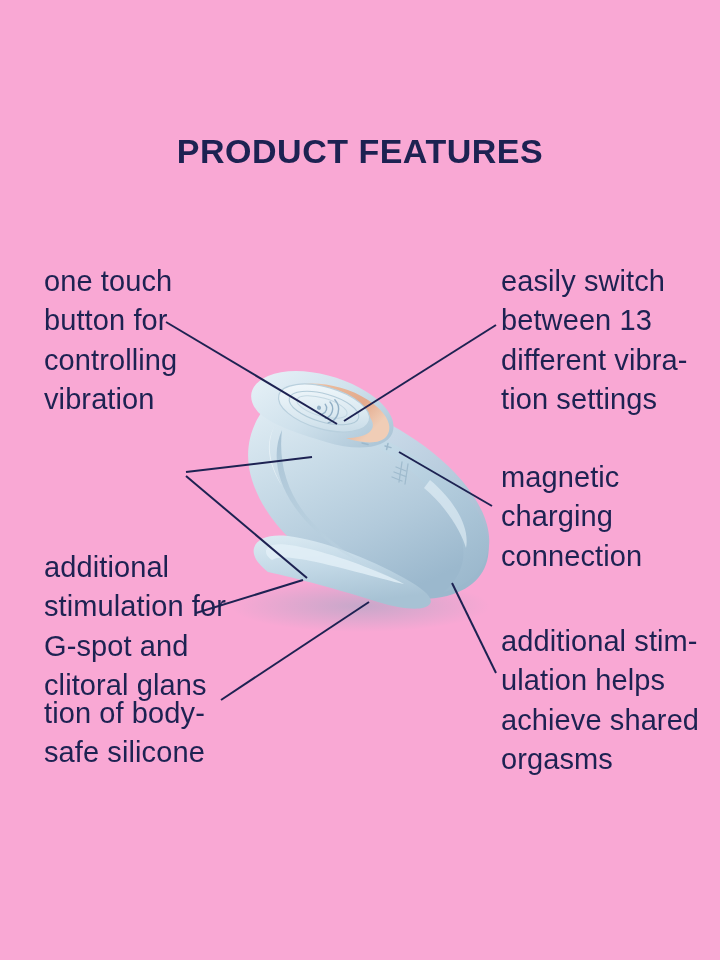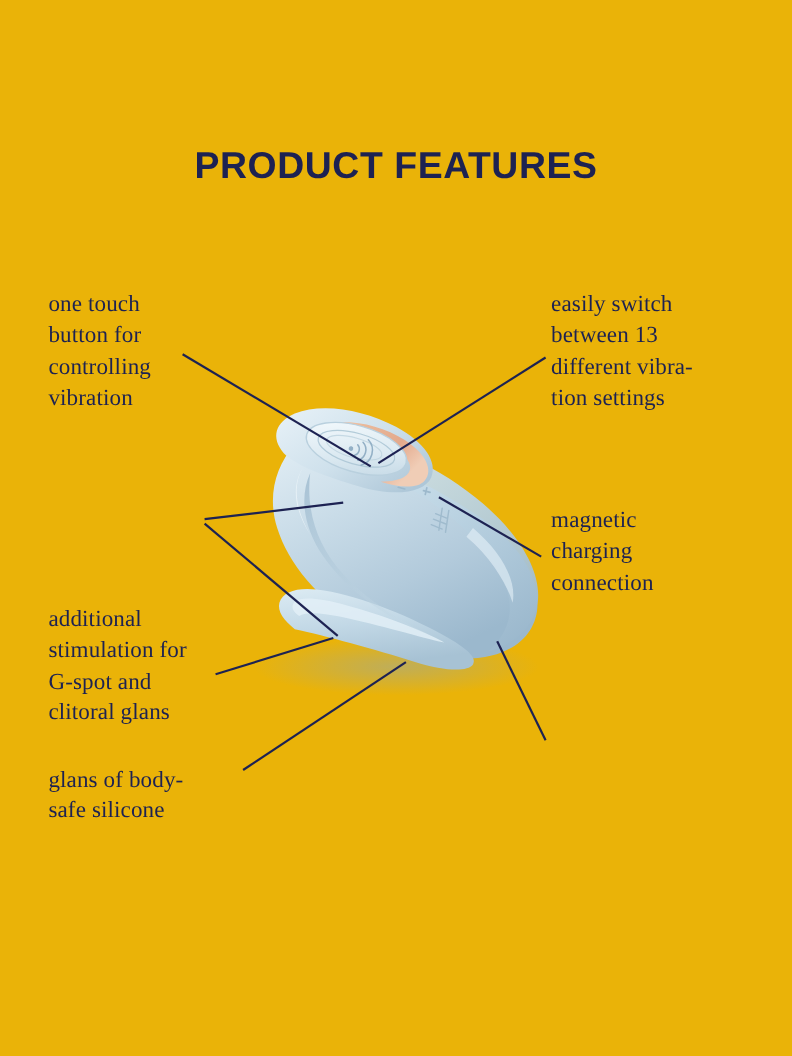--- a/index.html
+++ b/index.html
@@ -8,41 +8,41 @@
     padding: 0;
     background: #ffffff;
   }
   body {
     font-family: "Liberation Sans", sans-serif;
   }
   #page {
     position: relative;
     width: 720px;
     height: 960px;
-    background: #eab308;
+    background: #f9a8d4;
     overflow: hidden;
   }
   #page-title {
     position: absolute;
     left: 0;
     top: 132px;
     width: 720px;
     text-align: center;
     font-size: 34px;
     font-weight: bold;
     letter-spacing: 0.5px;
     color: #1d2252;
     font-family: "Liberation Sans", sans-serif;
   }
   .callout {
     position: absolute;
     color: #1d2252;
-    font-size: 21px;
+    font-size: 29px;
     line-height: 1.355;
-    font-family: Liberation Serif, serif;
+    font-family: Liberation Sans, sans-serif;
     white-space: pre-line;
     letter-spacing: 0.1px;
   }
   .callout.left  { text-align: left; }
   .callout.right { text-align: left; }
 
   #callout-one-touch        { left: 44px;  top: 262px; width: 215px; }
   #callout-u-shape          { left: 44px;  top: 408px; width: 215px; }
   #callout-additional-stim  { left: 44px;  top: 548px; width: 225px; }
   #callout-silicone         { left: 44px;  top: 694px; width: 230px; }
@@ -212,26 +212,30 @@
 button for
 controlling
 vibration</div>
 
 
   <div class="callout left" id="callout-additional-stim">additional
 stimulation for
 G-spot and
 clitoral glans</div>
 
-  <div class="callout left" id="callout-silicone">glans of body-
+  <div class="callout left" id="callout-silicone">tion of body-
 safe  silicone</div>
 
   <div class="callout right" id="callout-switch">easily switch
 between 13
 different vibra-
 tion settings</div>
 
   <div class="callout right" id="callout-magnetic">magnetic
 charging
 connection</div>
 
+  <div class="callout right" id="callout-shared-orgasms">additional stim-
+ulation helps
+achieve shared
+orgasms</div>
 
 </div>
 
 </body></html>

